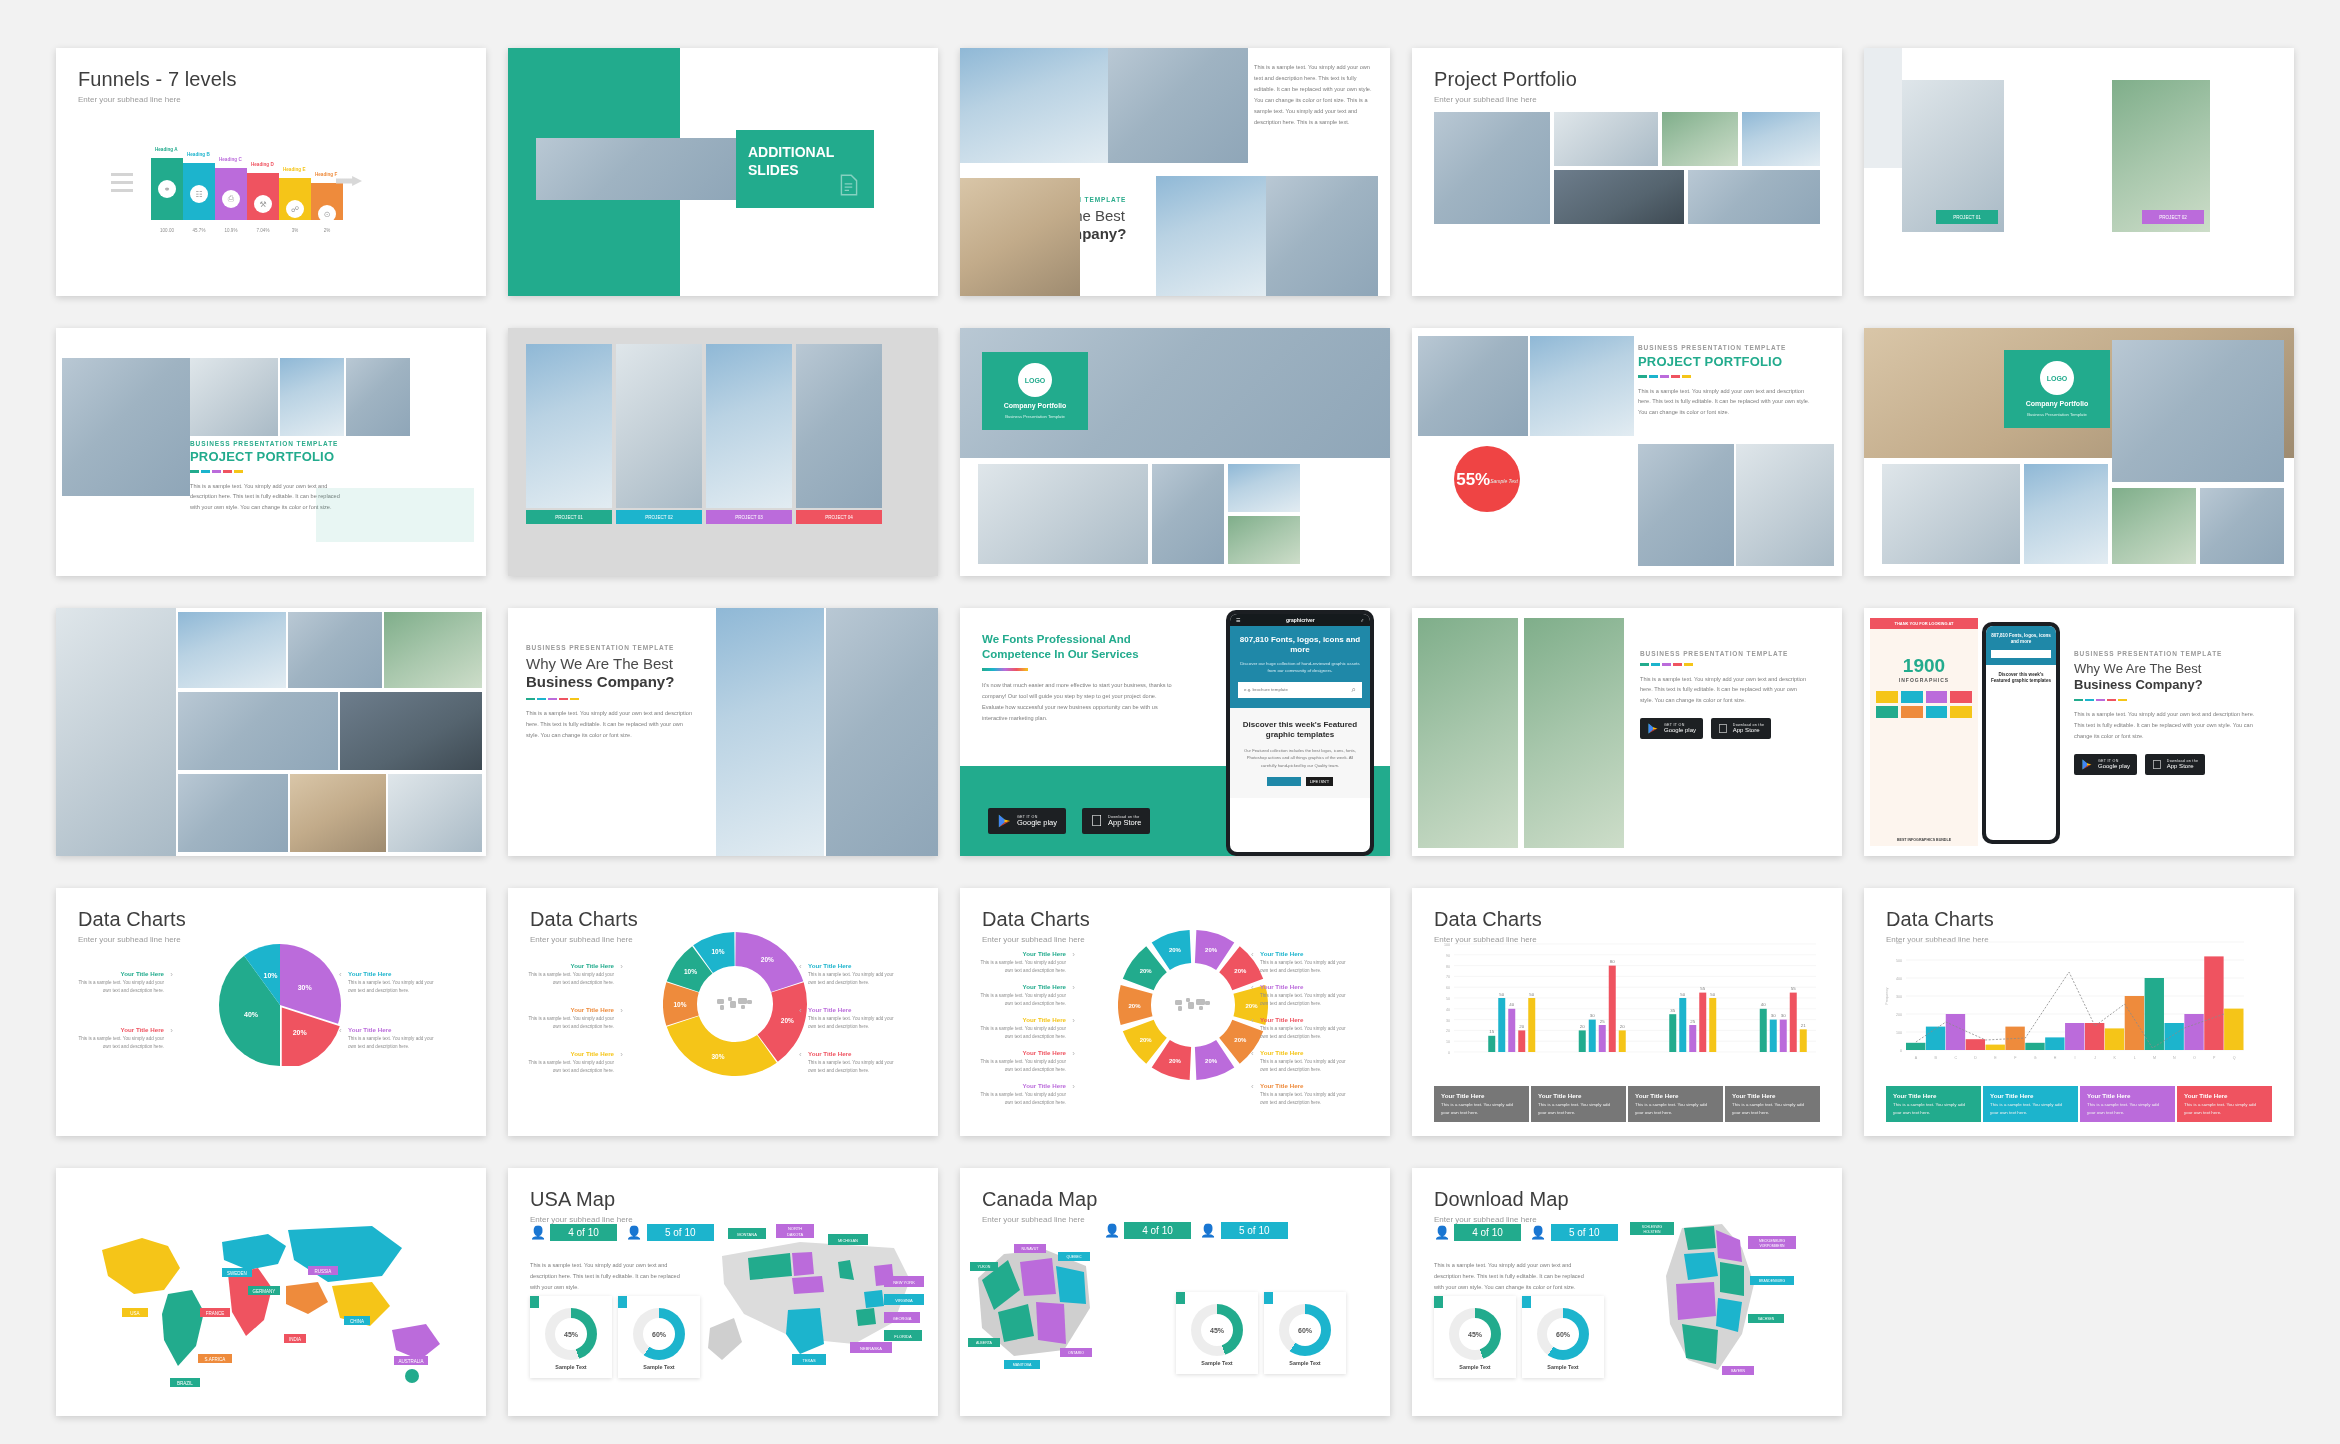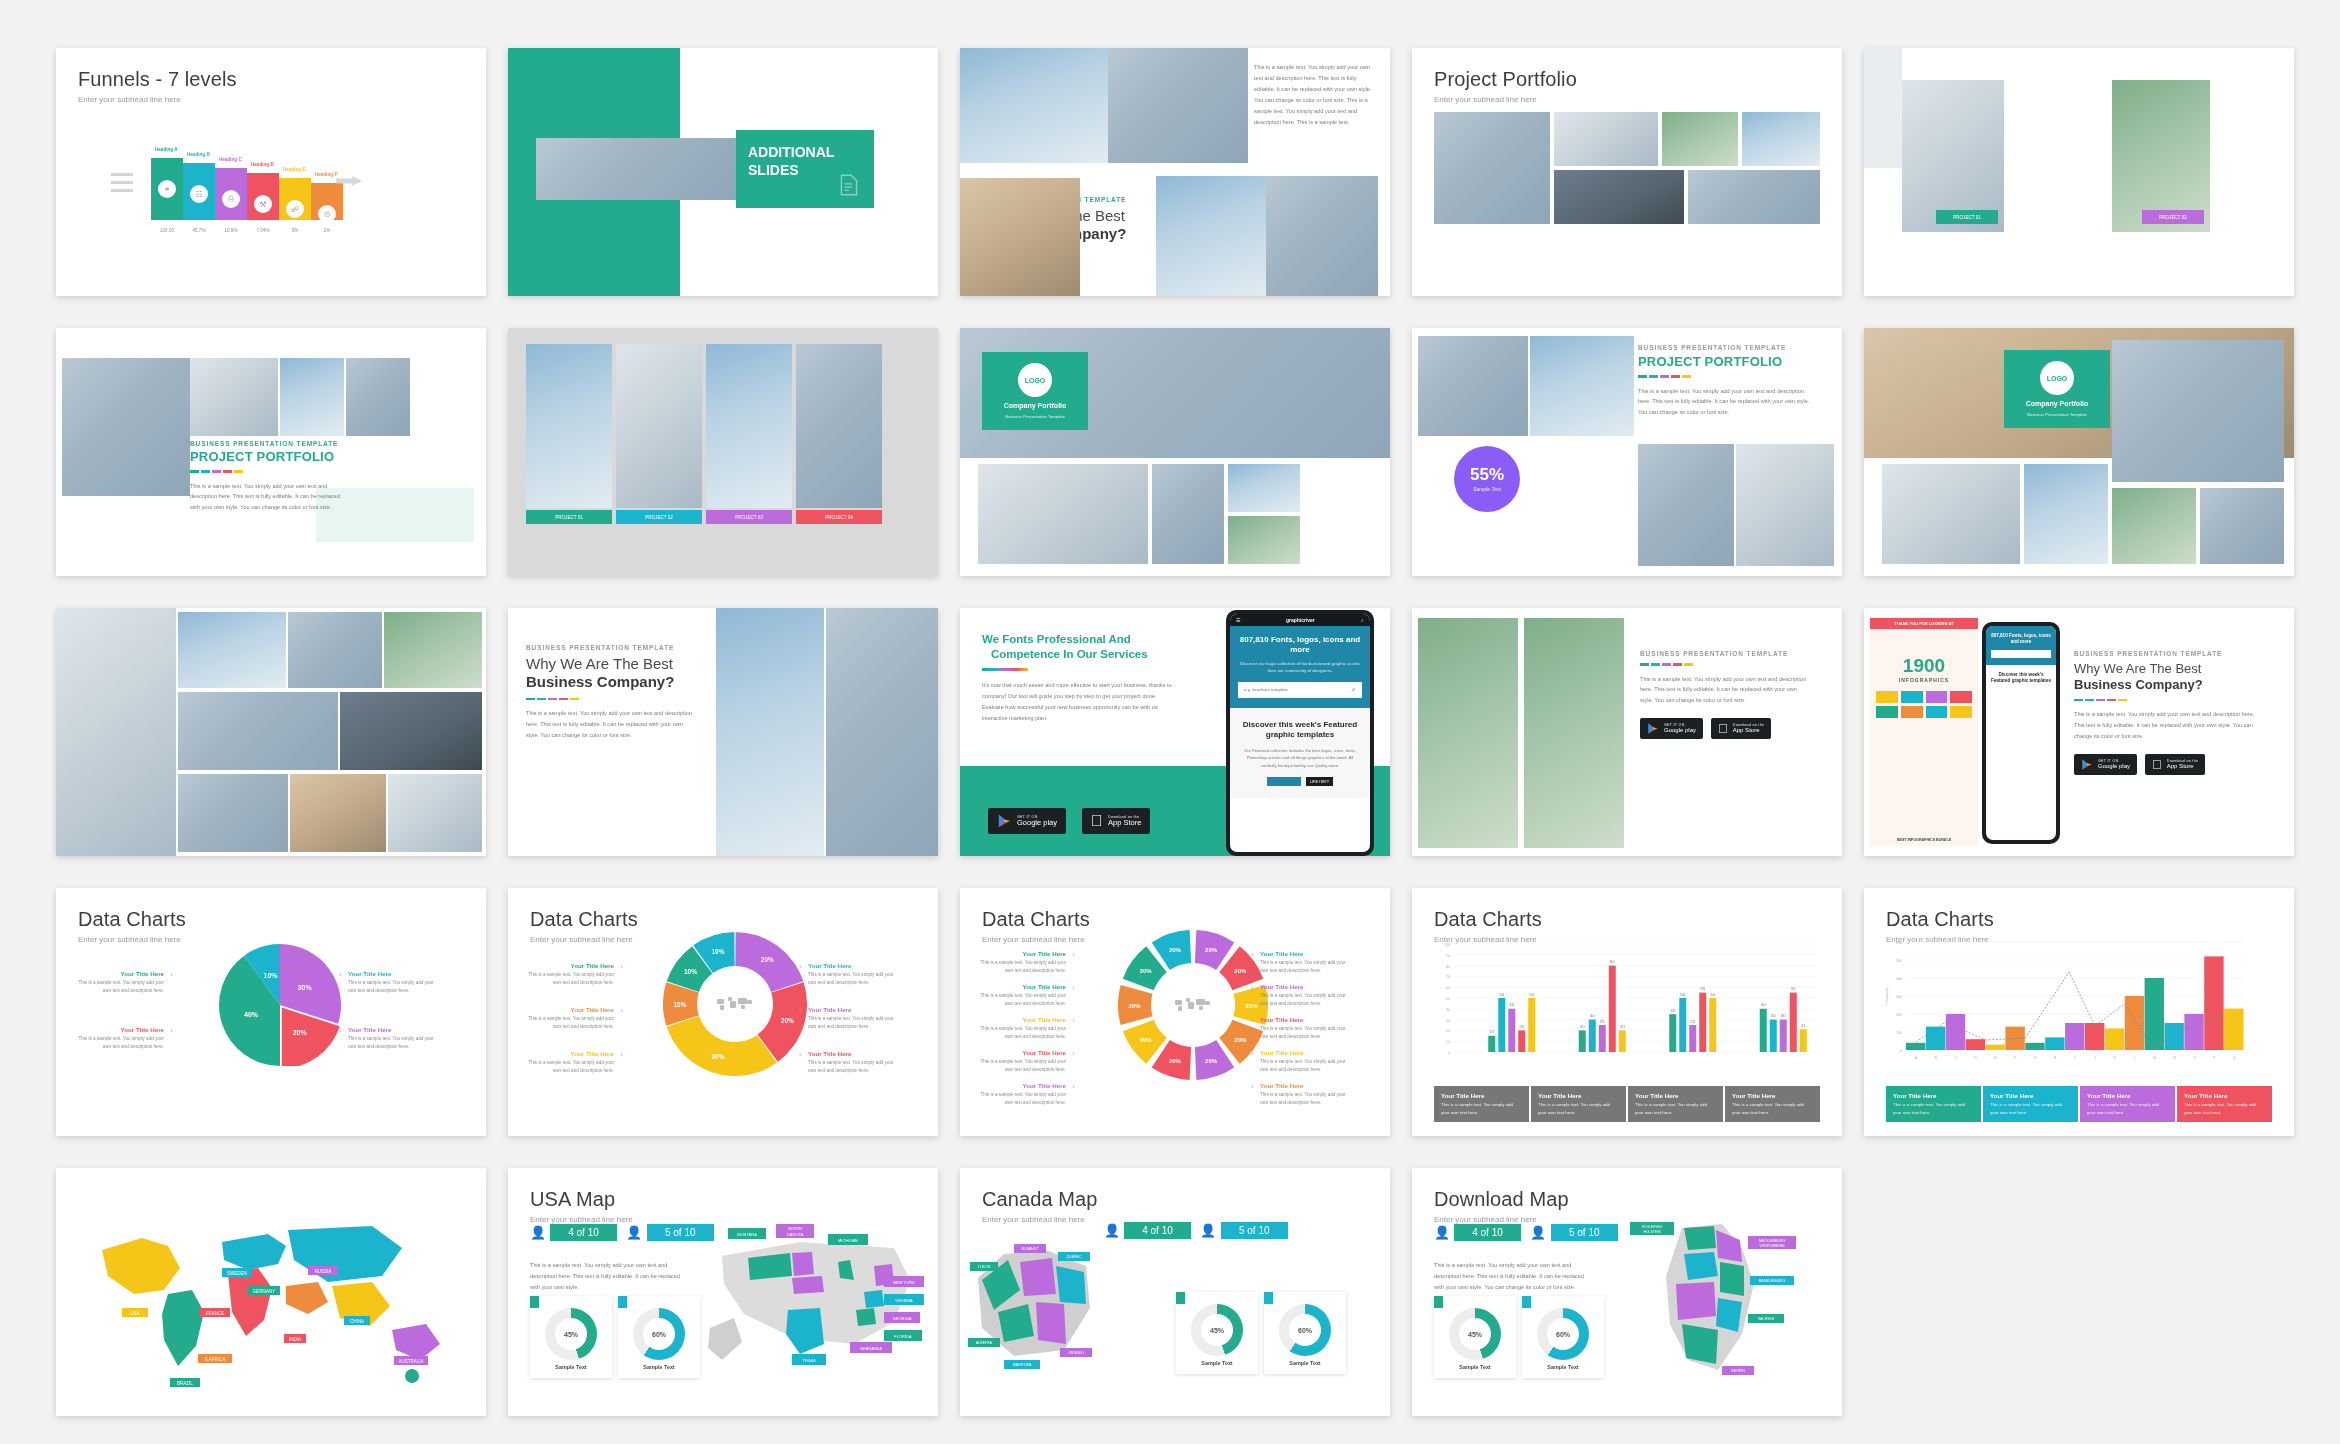--- a/index.html
+++ b/index.html
@@ -255,21 +255,21 @@
       <div style="font-size:13px;font-weight:700;color:#22ab8d;letter-spacing:.2px;margin-top:3px;">PROJECT PORTFOLIO</div>
       <div class="rule">
           <i class="teal"></i>
           <i class="cyan"></i>
           <i class="purp"></i>
           <i class="red"></i>
           <i class="yell"></i>
         </div>
       <div class="body-txt" style="width:176px;">This is a sample text. You simply add your own text and description here. This text is fully editable. It can be replaced with your own style. You can change its color or font size.</div>
     </div>
-    <div style="position:absolute;left:42px;top:118px;width:66px;height:66px;border-radius:50%;background:#8b5cf6;display:flex;flex-direction:column;align-items:center;justify-content:center;">
+    <div style="position:absolute;left:42px;top:118px;width:66px;height:66px;border-radius:50%;background:#ef4444;display:flex;flex-direction:row;align-items:center;justify-content:center;">
       <div style="font-size:17px;color:#fff;font-weight:700;line-height:1;">55%</div>
       <div style="font-size:5px;color:#dff2ec;font-style:italic;margin-top:3px;">Sample Text</div>
     </div>
     <div class="ph" style="position:absolute;left:226px;top:116px;width:96px;height:122px;"></div>
     <div class="ph w" style="position:absolute;left:324px;top:116px;width:98px;height:122px;"></div>
   </div>
 
   <div class="slide">
     <div class="ph o" style="position:absolute;left:0;top:0;width:430px;height:130px;"></div>
     <div style="position:absolute;left:140px;top:22px;width:106px;height:78px;background:#22ab8d;display:flex;flex-direction:column;align-items:center;justify-content:center;gap:5px;">
@@ -311,21 +311,21 @@
       <div class="body-txt" style="width:168px;">This is a sample text. You simply add your own text and description here. This text is fully editable. It can be replaced with your own style. You can change its color or font size.</div>
     </div>
     <div class="ph s" style="position:absolute;left:208px;top:0;width:108px;height:248px;"></div>
     <div class="ph" style="position:absolute;left:318px;top:0;width:112px;height:248px;"></div>
   </div>
 
   <div class="slide">
     <div style="position:absolute;left:0;bottom:0;width:430px;height:90px;background:#22ab8d;"></div>
     <div style="position:absolute;left:22px;top:24px;width:200px;">
       <div style="font-size:11.5px;font-weight:700;color:#22ab8d;line-height:1.28;">We Fonts Professional And</div>
-      <div style="font-size:11.5px;font-weight:700;color:#22ab8d;line-height:1.28;margin-left:9px;">Competence In Our Services</div>
+      <div style="font-size:11.5px;font-weight:700;color:#22ab8d;line-height:1.28;">Competence In Our Services</div>
       <div style="width:46px;height:3px;margin:7px 0 9px;background:linear-gradient(90deg,#22ab8d,#1cb4cd,#bb6bdb,#ef5360,#f5c518);"></div>
       <div class="body-txt" style="width:192px;">It's now that much easier and more effective to start your business, thanks to company! Our tool will guide you step by step to get your project done. Evaluate how successful your new business opportunity can be with us interactive marketing plan.</div>
     </div>
     <div style="position:absolute;left:28px;bottom:22px;" class="badge">
       <svg width="15" height="16" viewBox="0 0 24 24">
           <path d="M3 2l12 10L3 22z" fill="#34a853"></path>
           <path d="M3 2l9 7.5L15 12 3 22z" fill="#4285f4"></path>
           <path d="M12 9.5L21 12l-9 2.5z" fill="#fbbc04"></path>
           <path d="M3 22l9-7.5L21 12z" fill="#ea4335" opacity=".85"></path>
         </svg>

